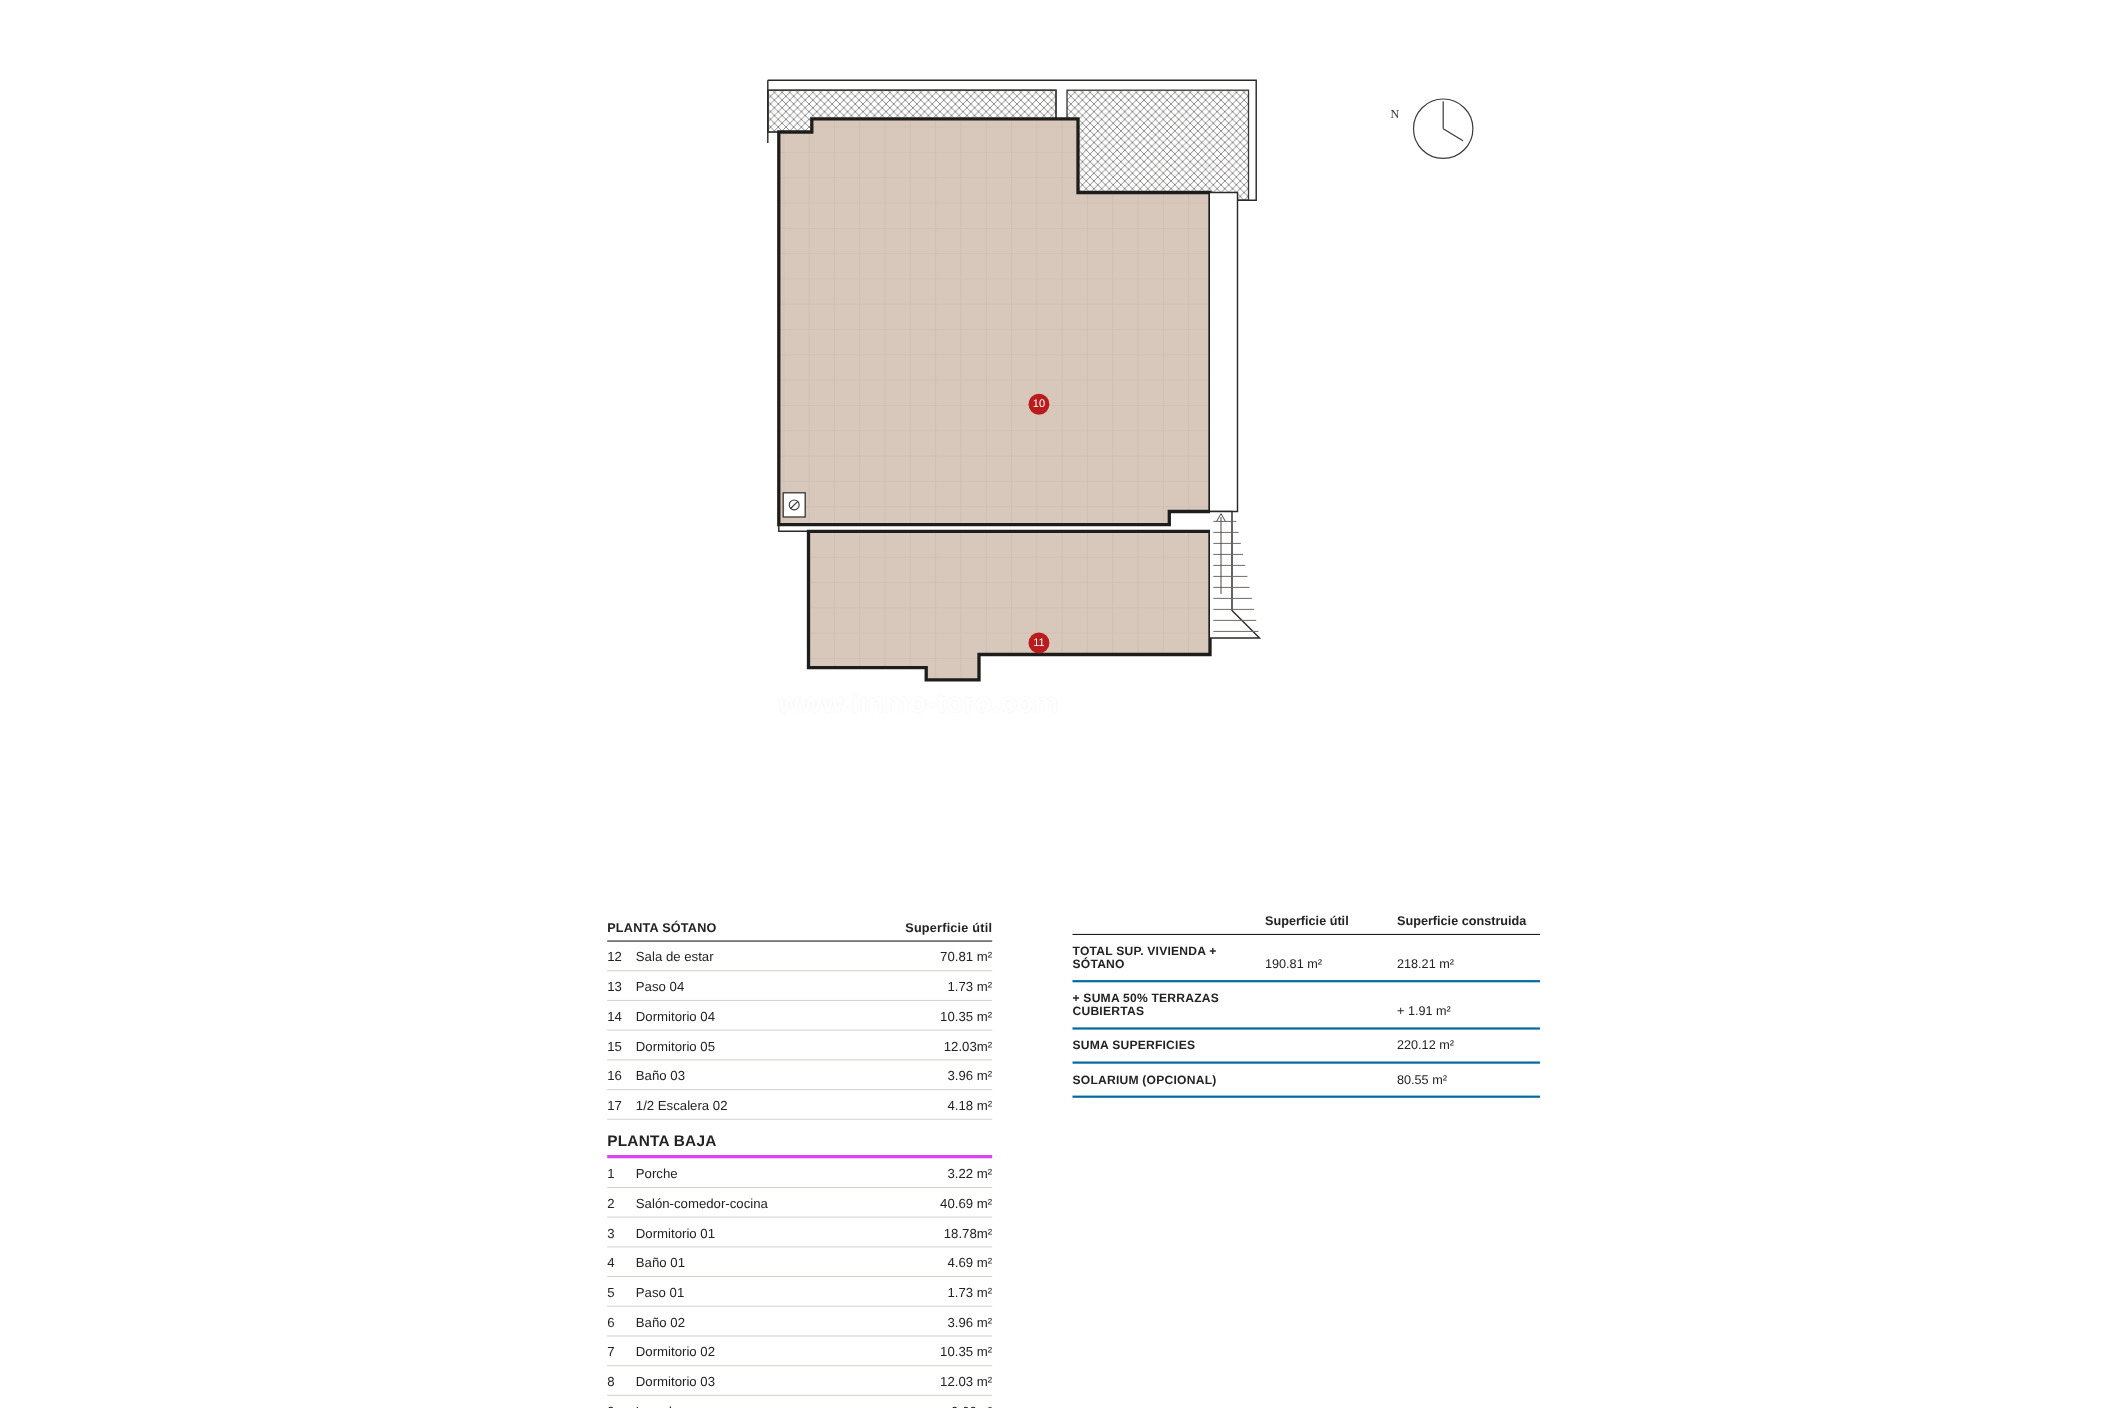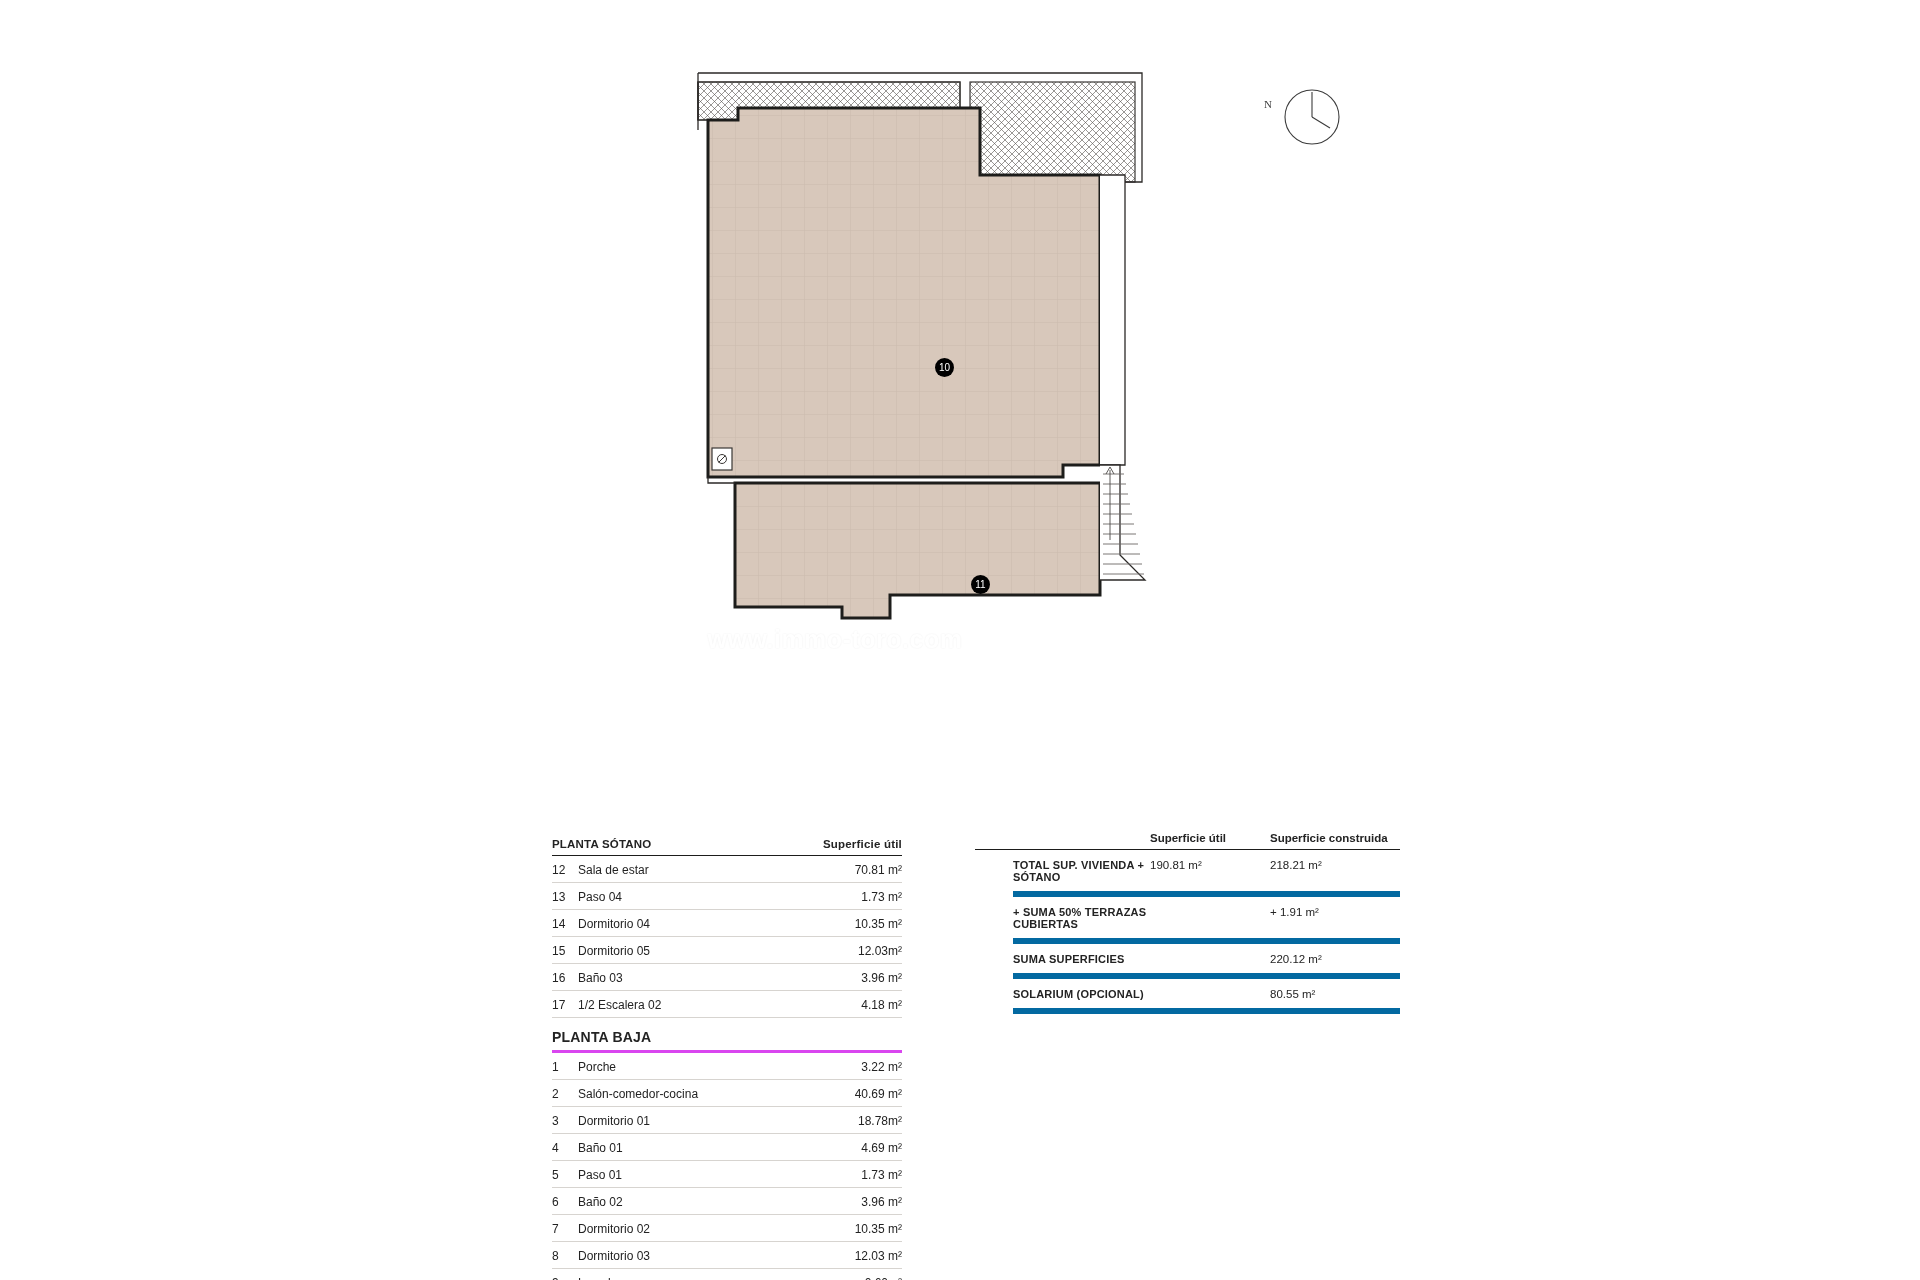--- a/index.html
+++ b/index.html
@@ -25,21 +25,21 @@
   }
 
   .plan-svg { display: block; }
 
   
   .room-num {
     position: absolute;
     width: 19px;
     height: 19px;
     border-radius: 50%;
-    background: #000000;
+    background: #b91c1c;
     color: #ffffff;
     font-size: 10px;
     line-height: 19px;
     text-align: center;
     font-family: "Liberation Sans", sans-serif;
     letter-spacing: 0;
   }
 
   
   #watermark {
@@ -162,24 +162,23 @@
     font-weight: bold;
     font-size: 11.5px;
     padding-bottom: 5px;
     border-bottom: 1px solid #1d1d1b;
   }
   .rt-head .c2 { width: 120px; text-align: left; }
   .rt-head .c3 { width: 130px; text-align: left; }
 
   .rt-row {
     display: flex;
-    align-items: flex-start;
-    border-bottom: 6px solid #0369a1;
+    align-items: flex-end;
+    border-bottom: 2px solid #0369a1;
     padding: 9px 0 8px 0;
-    margin-left: 38px;
   }
   .rt-row .c1 {
     flex: 1 1 auto;
     font-weight: bold;
     font-size: 11px;
     letter-spacing: 0.2px;
   }
   .rt-row .c2 { width: 120px; flex: none; font-size: 11.5px; }
   .rt-row .c3 { width: 130px; flex: none; font-size: 11.5px; }
 </style>
@@ -258,21 +257,21 @@
       <line x1="413" y1="494" x2="452" y2="494" stroke="#6b6764" stroke-width="0.9"></line>
       <line x1="413" y1="504" x2="454" y2="504" stroke="#6b6764" stroke-width="0.9"></line>
       <path d="M420 400 L420 470" stroke="#4a4745" stroke-width="0.9"></path>
       <path d="M416 404 L420 397 L424 404" fill="none" stroke="#4a4745" stroke-width="0.9"></path>
     </g>
 
     <path d="M18 407 L18 413 L45 413" fill="none" stroke="#2b2927" stroke-width="1.3"></path>
   </svg>
 
   <div class="room-num" style="left:245px; top:288px;">10</div>
-  <div class="room-num" style="left:245px; top:505px;margin-left:36px;">11</div>
+  <div class="room-num" style="left:245px; top:505px;">11</div>
 </div>
 
 <div id="watermark">www.immo-toro.com</div>
 
 <svg id="compass" viewBox="0 0 58 58">
   <circle cx="29" cy="29" r="27" fill="#ffffff" stroke="#3b3b3b" stroke-width="1.1"></circle>
   <line x1="29" y1="29" x2="29" y2="4" stroke="#3b3b3b" stroke-width="1.1"></line>
   <line x1="29" y1="29" x2="47" y2="40" stroke="#3b3b3b" stroke-width="1.1"></line>
 </svg>
 <div id="compass-label">N</div>

